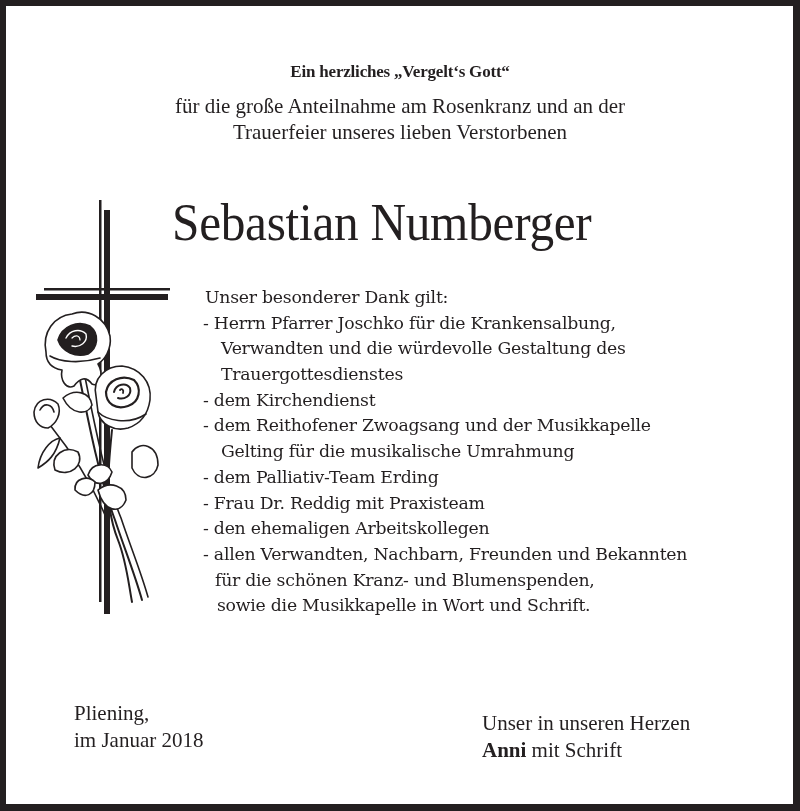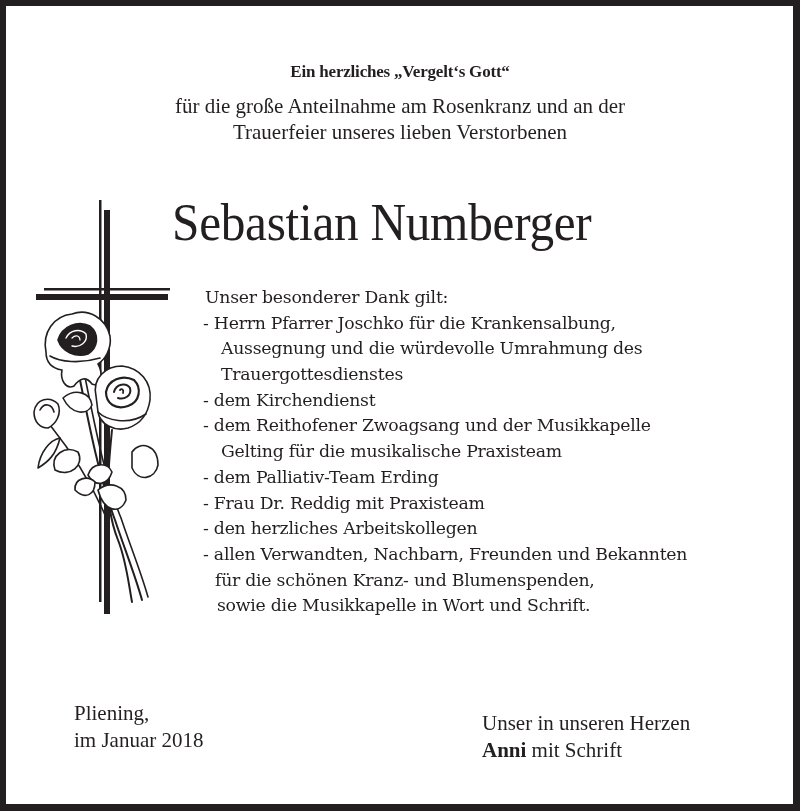--- a/index.html
+++ b/index.html
@@ -108,28 +108,28 @@
 <div class="abs intro">
   <div>für die große Anteilnahme am Rosenkranz und an der</div>
   <div>Trauerfeier unseres lieben Verstorbenen</div>
 </div>
 
 <div class="abs name">Sebastian Numberger</div>
 
 <div class="abs thanks">
   <span class="line lead">Unser besonderer Dank gilt:</span>
   <span class="line">- Herrn Pfarrer Joschko für die Krankensalbung,</span>
-  <span class="line ind1">Aussegnung und die würdevolle Umrahmung des</span>
+  <span class="line ind1">Verwandten und die würdevolle Gestaltung des</span>
   <span class="line ind1">Trauergottesdienstes</span>
   <span class="line">- dem Kirchendienst</span>
   <span class="line">- dem Reithofener Zwoagsang und der Musikkapelle</span>
-  <span class="line ind1">Gelting für die musikalische Praxisteam</span>
+  <span class="line ind1">Gelting für die musikalische Umrahmung</span>
   <span class="line">- dem Palliativ-Team Erding</span>
   <span class="line">- Frau Dr. Reddig mit Praxisteam</span>
-  <span class="line">- den herzliches Arbeitskollegen</span>
+  <span class="line">- den ehemaligen Arbeitskollegen</span>
   <span class="line">- allen Verwandten, Nachbarn, Freunden und Bekannten</span>
   <span class="line ind2">für die schönen Kranz- und Blumenspenden,</span>
   <span class="line ind3">sowie die Musikkapelle in Wort und Schrift.</span>
 </div>
 
 <div class="abs place">
   <div>Pliening,</div>
   <div>im Januar 2018</div>
 </div>
 

